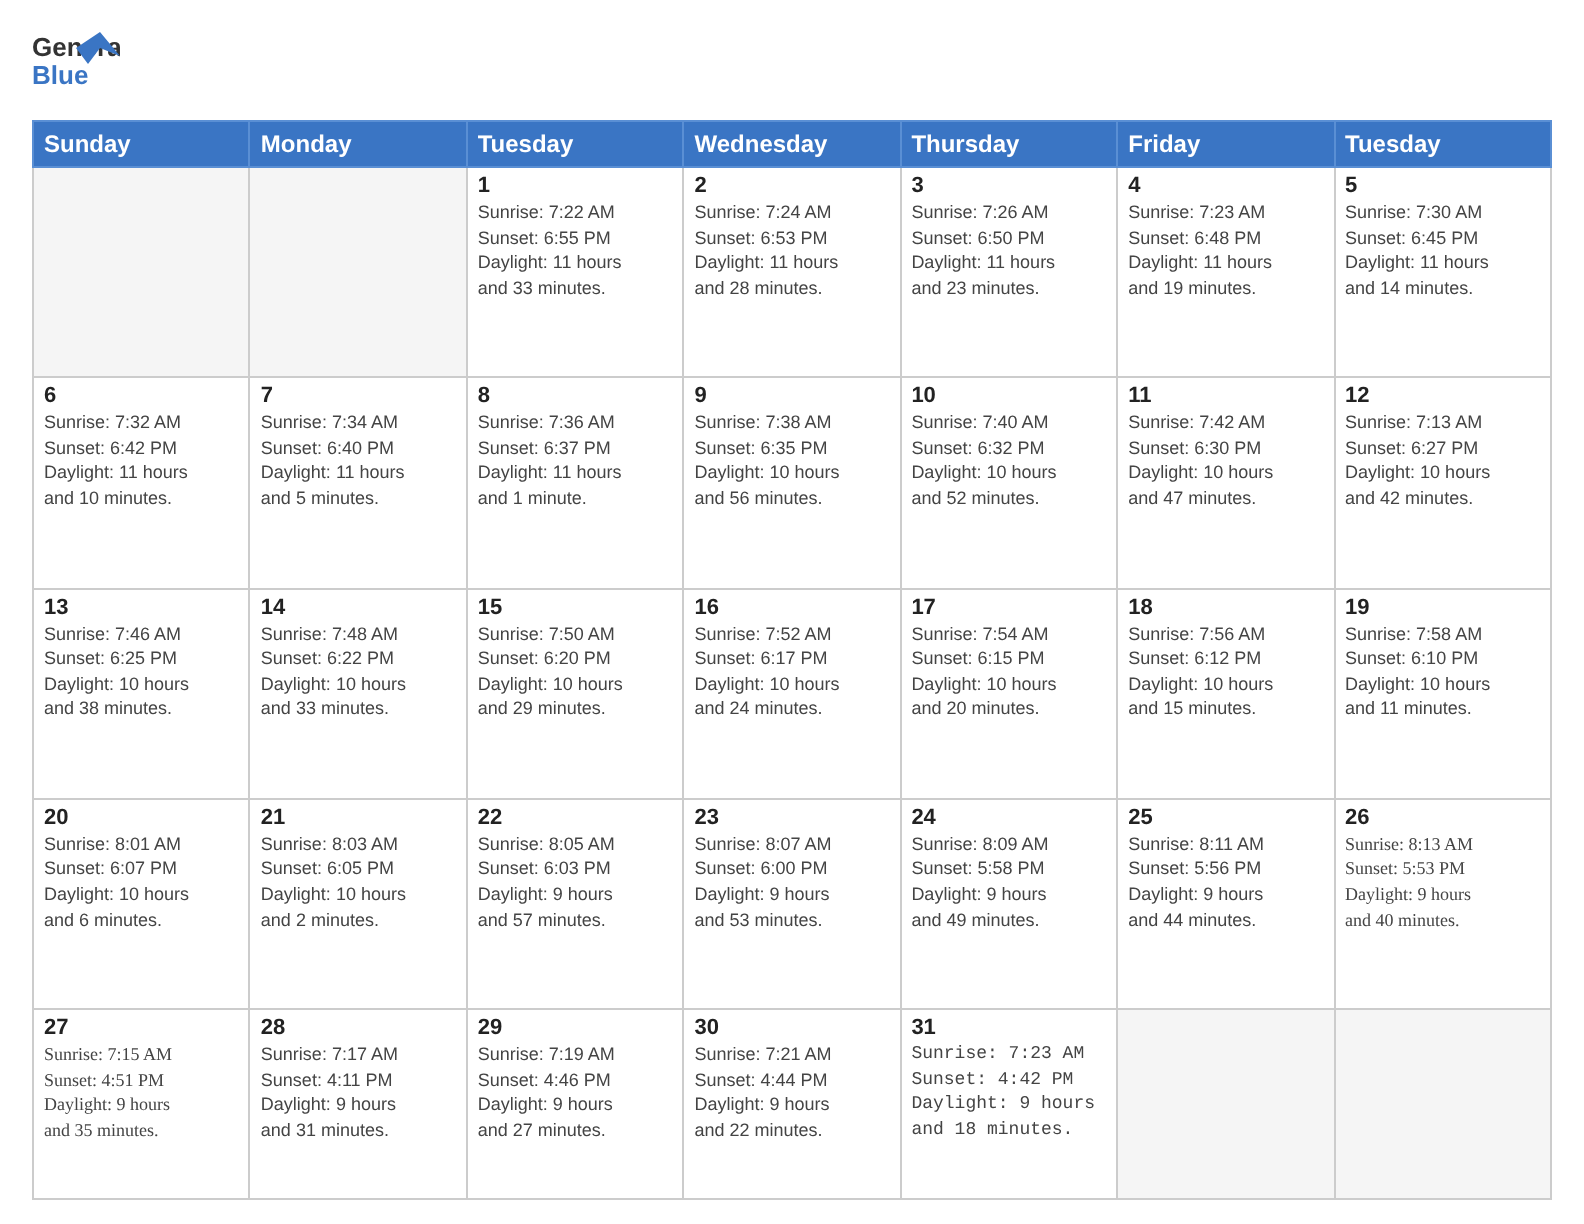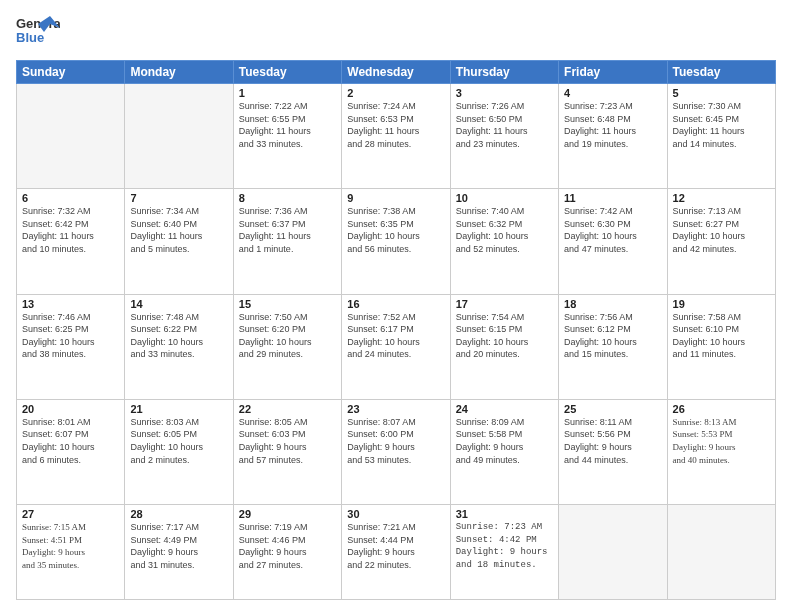--- a/index.html
+++ b/index.html
@@ -310,21 +310,21 @@
           <td>
             <span class="day-number">27</span>
             <div class="day-info" style="white-space: pre-line; font-family: Liberation Serif, serif;">Sunrise: 7:15 AM
 Sunset: 4:51 PM
 Daylight: 9 hours
 and 35 minutes.</div>
           </td>
           <td>
             <span class="day-number">28</span>
             <div class="day-info" style="white-space: pre-line;">Sunrise: 7:17 AM
-Sunset: 4:49 PM
+Sunset: 4:11 PM
 Daylight: 9 hours
 and 31 minutes.</div>
           </td>
           <td>
             <span class="day-number">29</span>
             <div class="day-info" style="white-space: pre-line;">Sunrise: 7:19 AM
 Sunset: 4:46 PM
 Daylight: 9 hours
 and 27 minutes.</div>
           </td>

